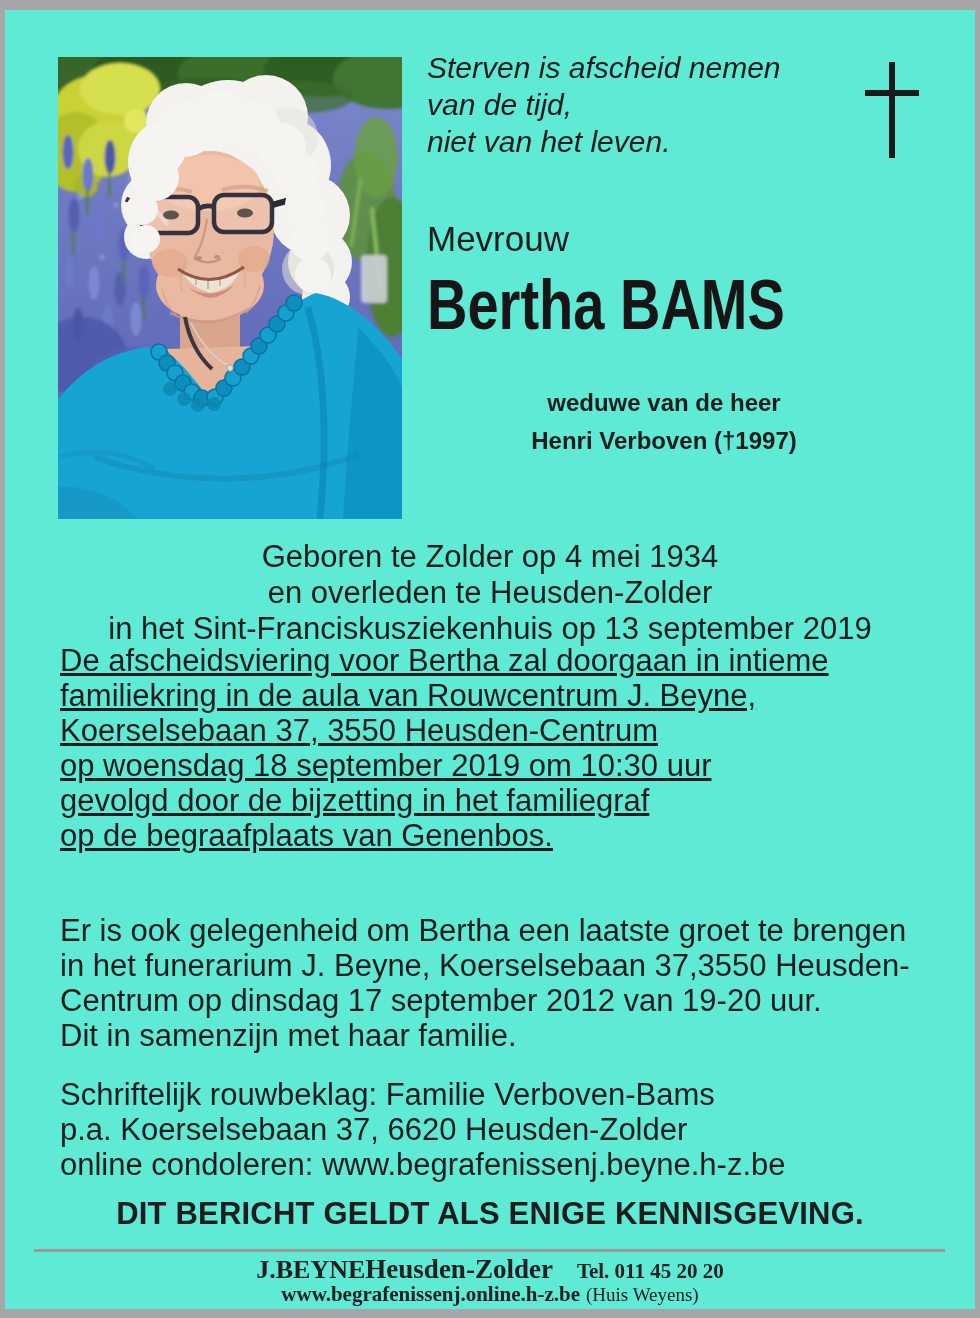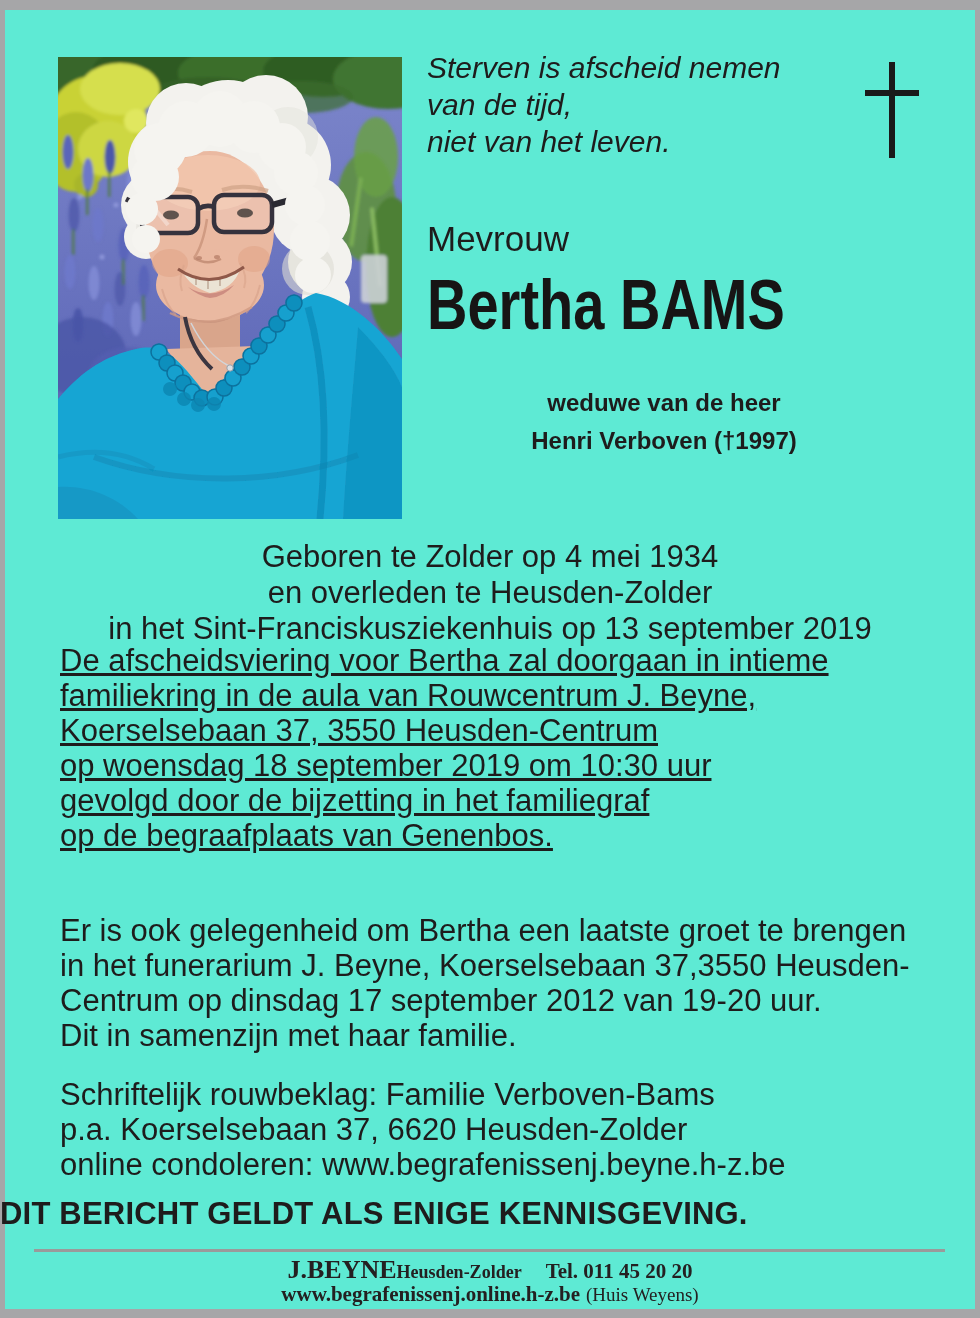--- a/index.html
+++ b/index.html
@@ -38,33 +38,33 @@
     position:absolute;left:0;top:539px;width:980px;text-align:center;
     font-size:31px;line-height:36px;white-space:pre-line;
   }
 
   .para{position:absolute;left:60px;width:880px;font-size:31px;line-height:35px;white-space:pre-line;}
   .para1{top:643px;text-decoration:underline;}
   .para2{top:913px;}
   .para3{top:1077px;}
 
   .notice{
-    position:absolute;left:0;top:1196px;width:980px;
+    position:absolute;left:0;top:1196px;width:980px;text-align:center;
     font-size:31px;line-height:36px;font-weight:bold;letter-spacing:.2px;
   }
 
   .rule{position:absolute;left:34px;top:1249px;width:911px;height:3px;background:#9a9a9a;}
 
   .footer{
     position:absolute;left:0;top:1257px;width:980px;text-align:center;
     font-family:"Liberation Serif",serif;color:#242021;
   }
   .f1{line-height:25px;}
   .f1 .brand{font-size:26px;font-weight:bold;letter-spacing:0;}
-  .f1 .city{font-size:18px;font-weight:bold;margin-left:0;}
+  .f1 .city{font-size:27px;font-weight:bold;margin-left:0;}
   .f1 .phone{font-size:21px;font-weight:bold;margin-left:24px;}
   .f2{line-height:18px;}
   .f2 .site{font-size:21px;font-weight:bold;}
   .f2 .house{font-size:19px;font-weight:normal;margin-left:6px;font-family:Liberation Serif, serif;}
 </style>
 </head>
 <body>
 
 <div class="page">
 

